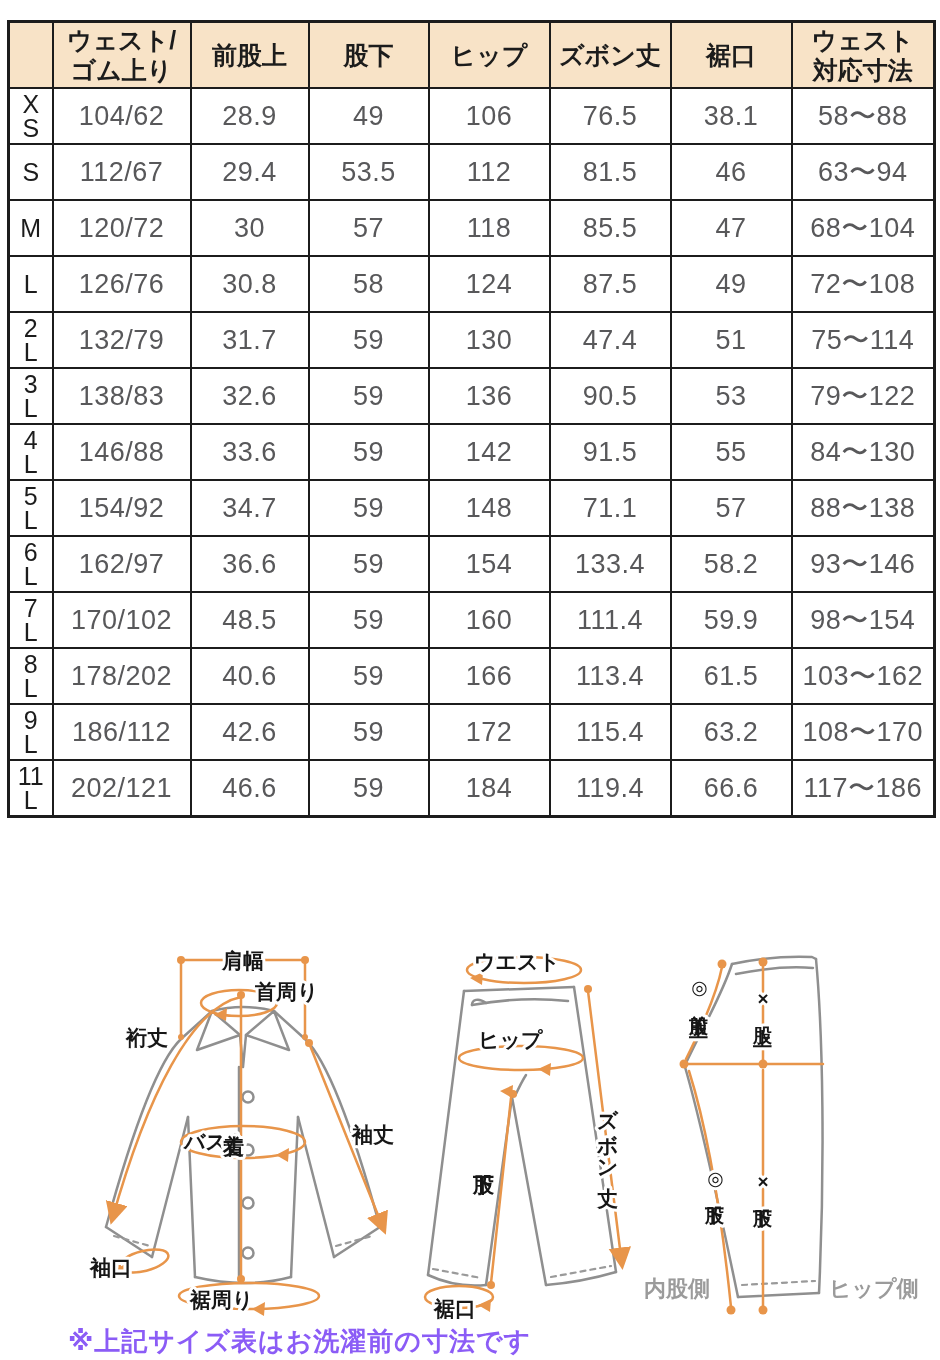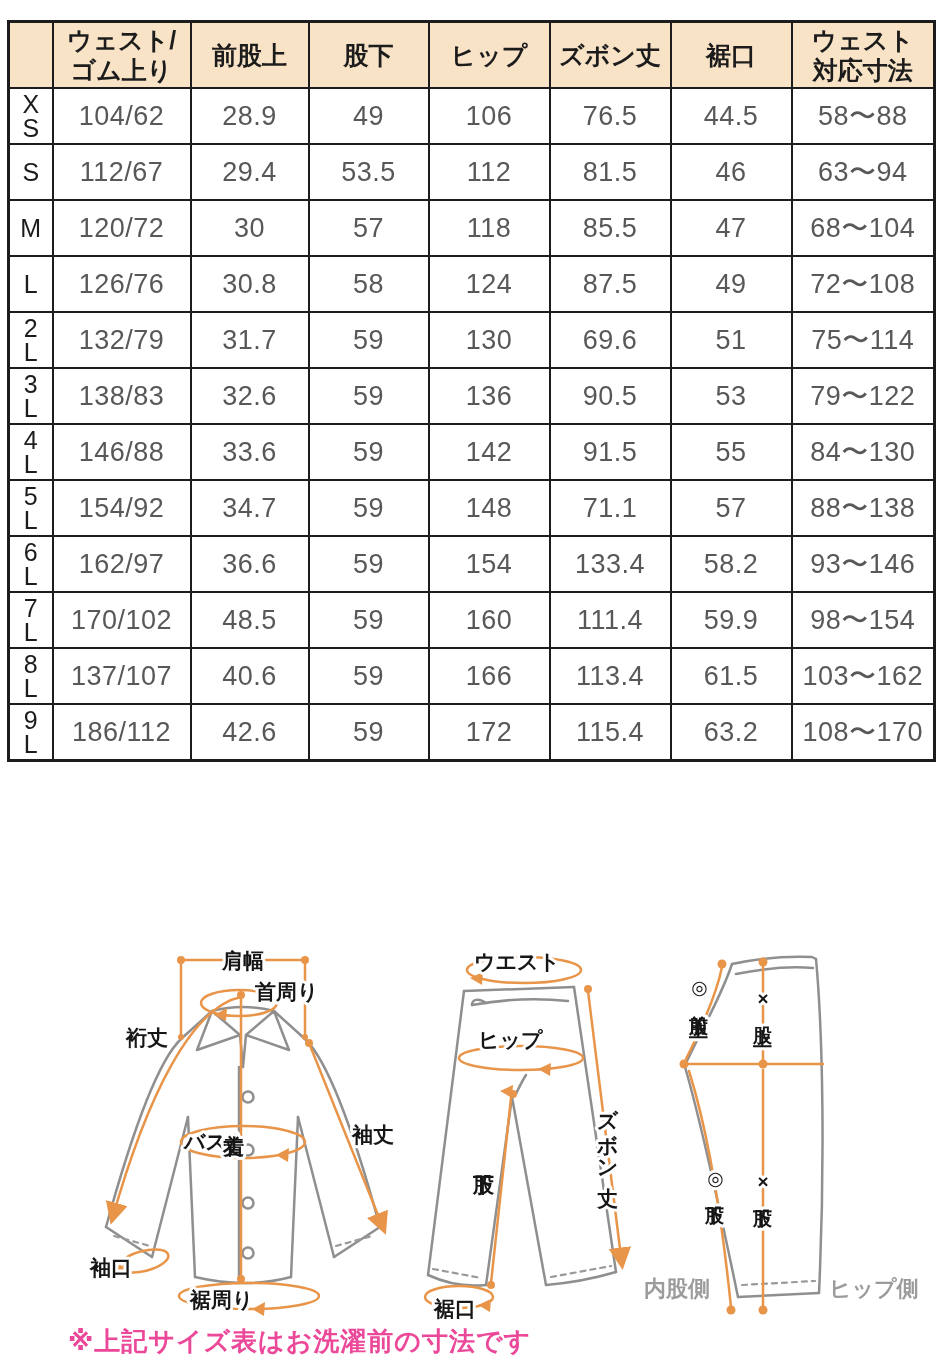--- a/index.html
+++ b/index.html
@@ -45,21 +45,21 @@
     font-size:21px;font-weight:bold;fill:#161616;
     paint-order:stroke fill;stroke:#ffffff;stroke-width:6px;stroke-linejoin:round;
   }
   text.small{font-size:19px;}
   text.vert{writing-mode:vertical-rl;text-orientation:upright;letter-spacing:2px;}
   text.glabel{fill:#9b9b9b;font-size:22px;stroke-width:5px;}
 
   
   .note{
     position:absolute;left:68px;top:1324px;
-    font-size:26px;font-weight:bold;color:#ec4899;letter-spacing:1px;
+    font-size:26px;font-weight:bold;color:#8b5cf6;letter-spacing:1px;
   }
 </style>
 </head>
 <body>
 
 <div class="page">
 
   <table class="size-table">
     <colgroup>
       <col style="width:44px">
@@ -87,21 +87,21 @@
     </thead>
     <tbody>
         <tr>
           <td class="size-cell">X
 S</td>
           <td>104/62</td>
           <td>28.9</td>
           <td>49</td>
           <td>106</td>
           <td>76.5</td>
-          <td>44.5</td>
+          <td>38.1</td>
           <td>58〜88</td>
         </tr>
         <tr>
           <td class="size-cell">S</td>
           <td>112/67</td>
           <td>29.4</td>
           <td>53.5</td>
           <td>112</td>
           <td>81.5</td>
           <td>46</td>
@@ -127,21 +127,21 @@
           <td>49</td>
           <td>72〜108</td>
         </tr>
         <tr>
           <td class="size-cell">2
 L</td>
           <td>132/79</td>
           <td>31.7</td>
           <td>59</td>
           <td>130</td>
-          <td>69.6</td>
+          <td>47.4</td>
           <td>51</td>
           <td>75〜114</td>
         </tr>
         <tr>
           <td class="size-cell">3
 L</td>
           <td>138/83</td>
           <td>32.6</td>
           <td>59</td>
           <td>136</td>
@@ -189,38 +189,49 @@
           <td>48.5</td>
           <td>59</td>
           <td>160</td>
           <td>111.4</td>
           <td>59.9</td>
           <td>98〜154</td>
         </tr>
         <tr>
           <td class="size-cell">8
 L</td>
-          <td>137/107</td>
+          <td>178/202</td>
           <td>40.6</td>
           <td>59</td>
           <td>166</td>
           <td>113.4</td>
           <td>61.5</td>
           <td>103〜162</td>
         </tr>
         <tr>
           <td class="size-cell">9
 L</td>
           <td>186/112</td>
           <td>42.6</td>
           <td>59</td>
           <td>172</td>
           <td>115.4</td>
           <td>63.2</td>
           <td>108〜170</td>
+        </tr>
+        <tr>
+          <td class="size-cell">11
+L</td>
+          <td>202/121</td>
+          <td>46.6</td>
+          <td>59</td>
+          <td>184</td>
+          <td>119.4</td>
+          <td>66.6</td>
+          <td>117〜186</td>
         </tr>
       </tbody>
   </table>
 
   <div class="diagrams">
 
     <svg class="shirt" width="360" height="378" viewBox="0 0 360 378">
       <defs>
         <marker id="arw1" markerWidth="10" markerHeight="10" refX="7" refY="4.5" orient="auto">
           <path d="M0,0 L9,4.5 L0,9 Z" fill="#e8954a"></path>

